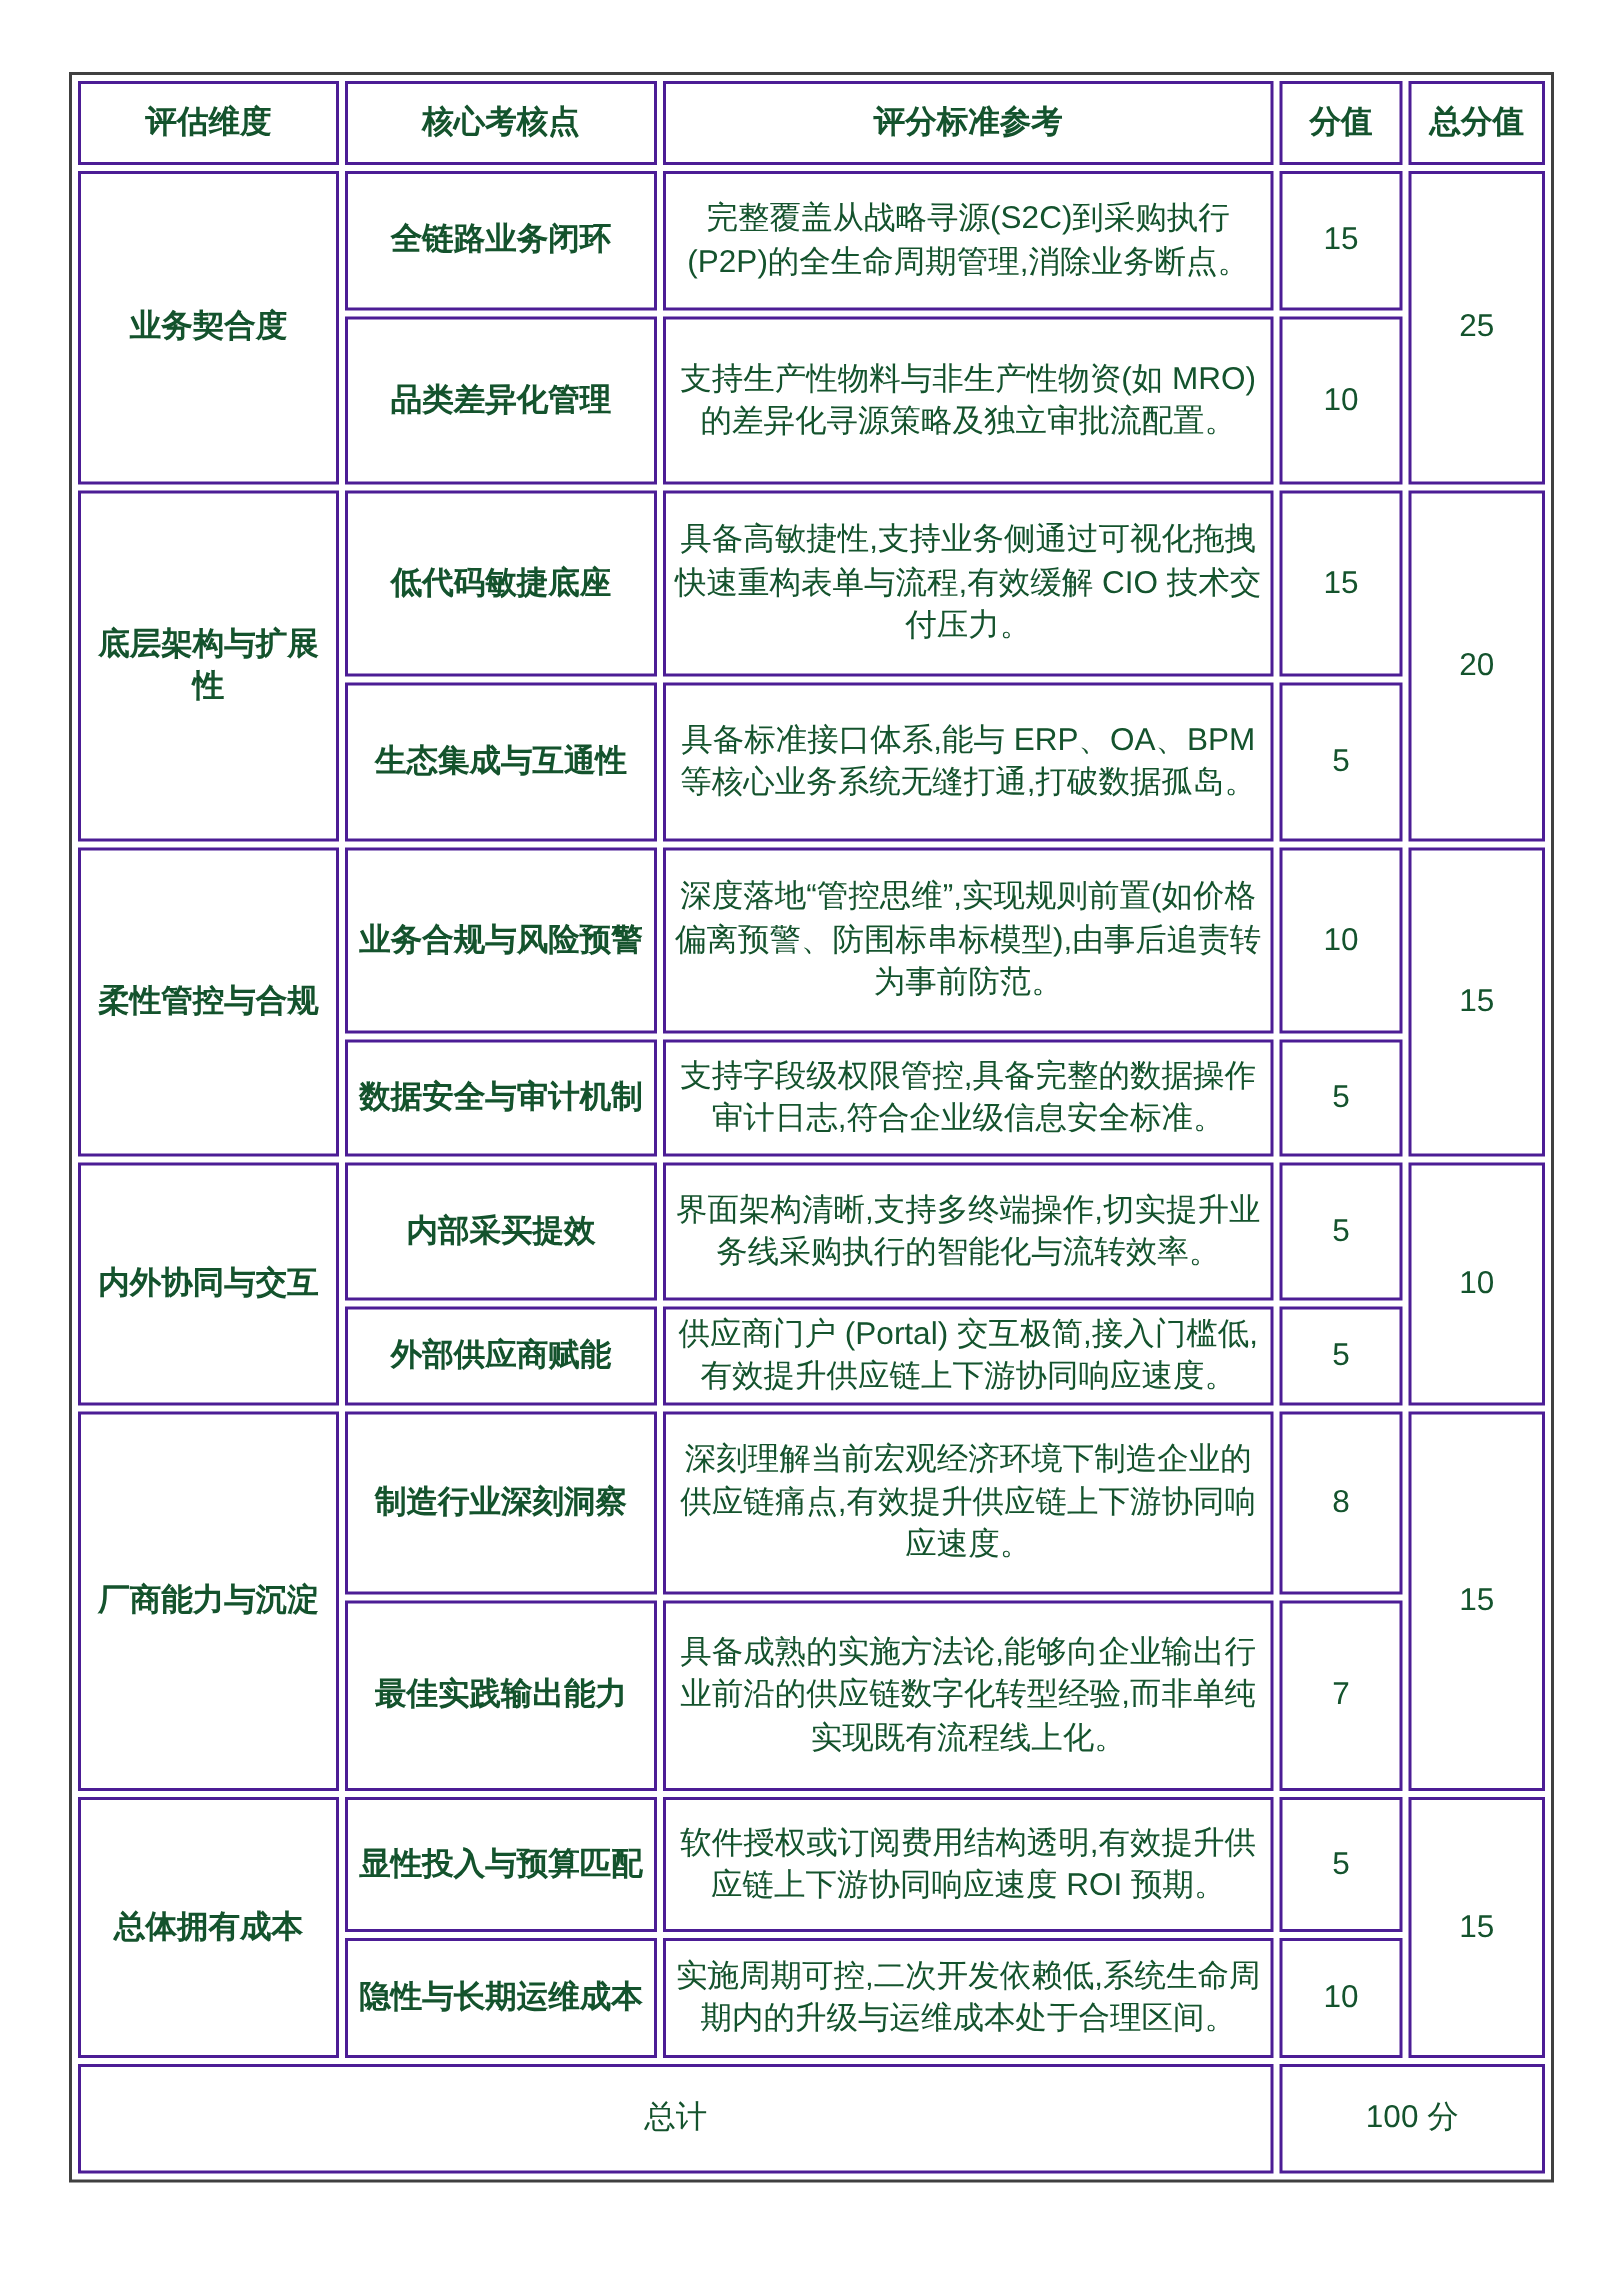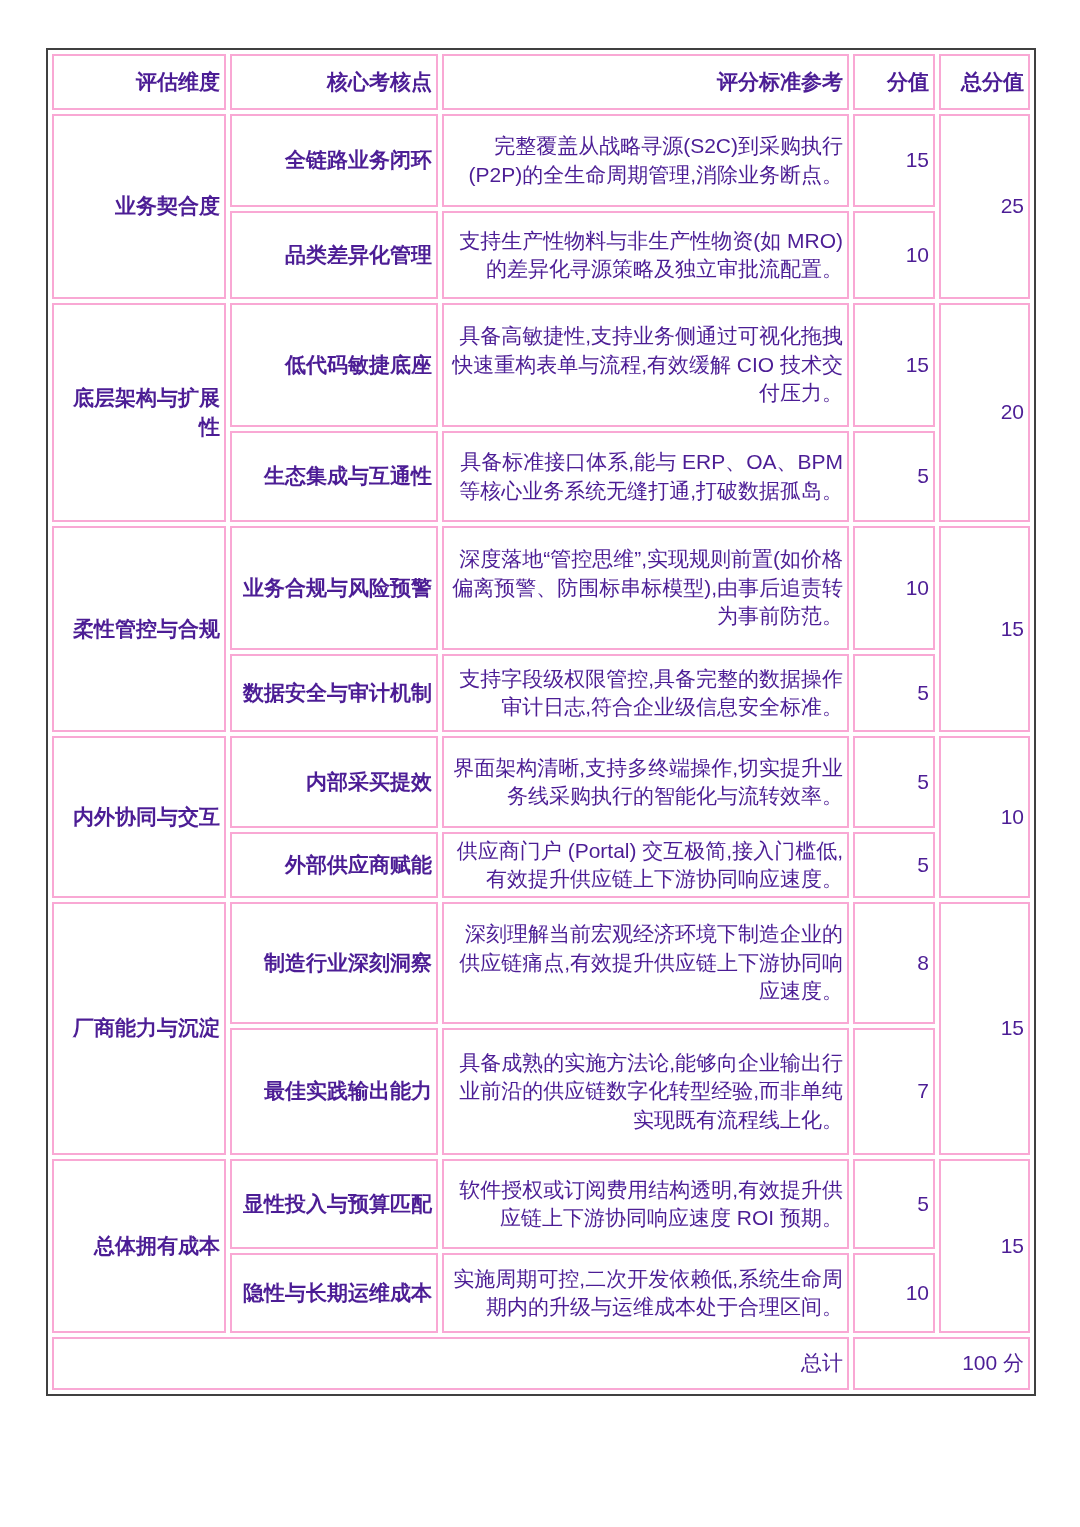--- a/index.html
+++ b/index.html
@@ -25,25 +25,25 @@
   table.rubric {
     border-collapse: separate;
     border-spacing: 4px;
     border: 2px solid #404040;
     width: 990px;
     table-layout: fixed;
     background: #ffffff;
   }
   table.rubric th,
   table.rubric td {
-    border: 2px solid #f9a8d4;
+    border: 2px solid #4c1d95;
     box-sizing: border-box;
     vertical-align: middle;
-    text-align: right;
-    color: #4c1d95;
+    text-align: center;
+    color: #14532d;
     font-size: 21px;
     line-height: 1.35;
     padding: 2px 4px;
     overflow: hidden;
     background: #ffffff;
   }
   table.rubric th {
     font-weight: bold;
     font-size: 21px;
   }
@@ -86,34 +86,34 @@
           <th>总分值</th>
         </tr>
 
         <tr style="height:93px">
           <td class="dimension" rowspan="2">业务契合度</td>
           <td class="point">全链路业务闭环</td>
           <td class="criteria">完整覆盖从战略寻源(S2C)到采购执行(P2P)的全生命周期管理,消除业务断点。</td>
           <td class="score">15</td>
           <td class="total" rowspan="2">25</td>
         </tr>
-        <tr style="height:88px">
+        <tr style="height:112px">
           <td class="point">品类差异化管理</td>
           <td class="criteria">支持生产性物料与非生产性物资(如 MRO)的差异化寻源策略及独立审批流配置。</td>
           <td class="score">10</td>
         </tr>
 
         <tr style="height:124px">
           <td class="dimension" rowspan="2">底层架构与扩展性</td>
           <td class="point">低代码敏捷底座</td>
           <td class="criteria">具备高敏捷性,支持业务侧通过可视化拖拽快速重构表单与流程,有效缓解 CIO 技术交付压力。</td>
           <td class="score">15</td>
           <td class="total" rowspan="2">20</td>
         </tr>
-        <tr style="height:91px">
+        <tr style="height:106px">
           <td class="point">生态集成与互通性</td>
           <td class="criteria">具备标准接口体系,能与 ERP、OA、BPM 等核心业务系统无缝打通,打破数据孤岛。</td>
           <td class="score">5</td>
         </tr>
 
         <tr style="height:124px">
           <td class="dimension" rowspan="2">柔性管控与合规</td>
           <td class="point">业务合规与风险预警</td>
           <td class="criteria">深度落地“管控思维”,实现规则前置(如价格偏离预警、防围标串标模型),由事后追责转为事前防范。</td>
           <td class="score">10</td>
@@ -157,20 +157,20 @@
           <td class="criteria">软件授权或订阅费用结构透明,有效提升供应链上下游协同响应速度 ROI 预期。</td>
           <td class="score">5</td>
           <td class="total" rowspan="2">15</td>
         </tr>
         <tr style="height:80px">
           <td class="point">隐性与长期运维成本</td>
           <td class="criteria">实施周期可控,二次开发依赖低,系统生命周期内的升级与运维成本处于合理区间。</td>
           <td class="score">10</td>
         </tr>
 
-        <tr style="height:53px">
+        <tr style="height:73px">
           <td class="footer-label" colspan="3">总计</td>
           <td class="footer-value" colspan="2">100 分</td>
         </tr>
       </tbody>
     </table>
   </div>
 </div>
 
 </body></html>

